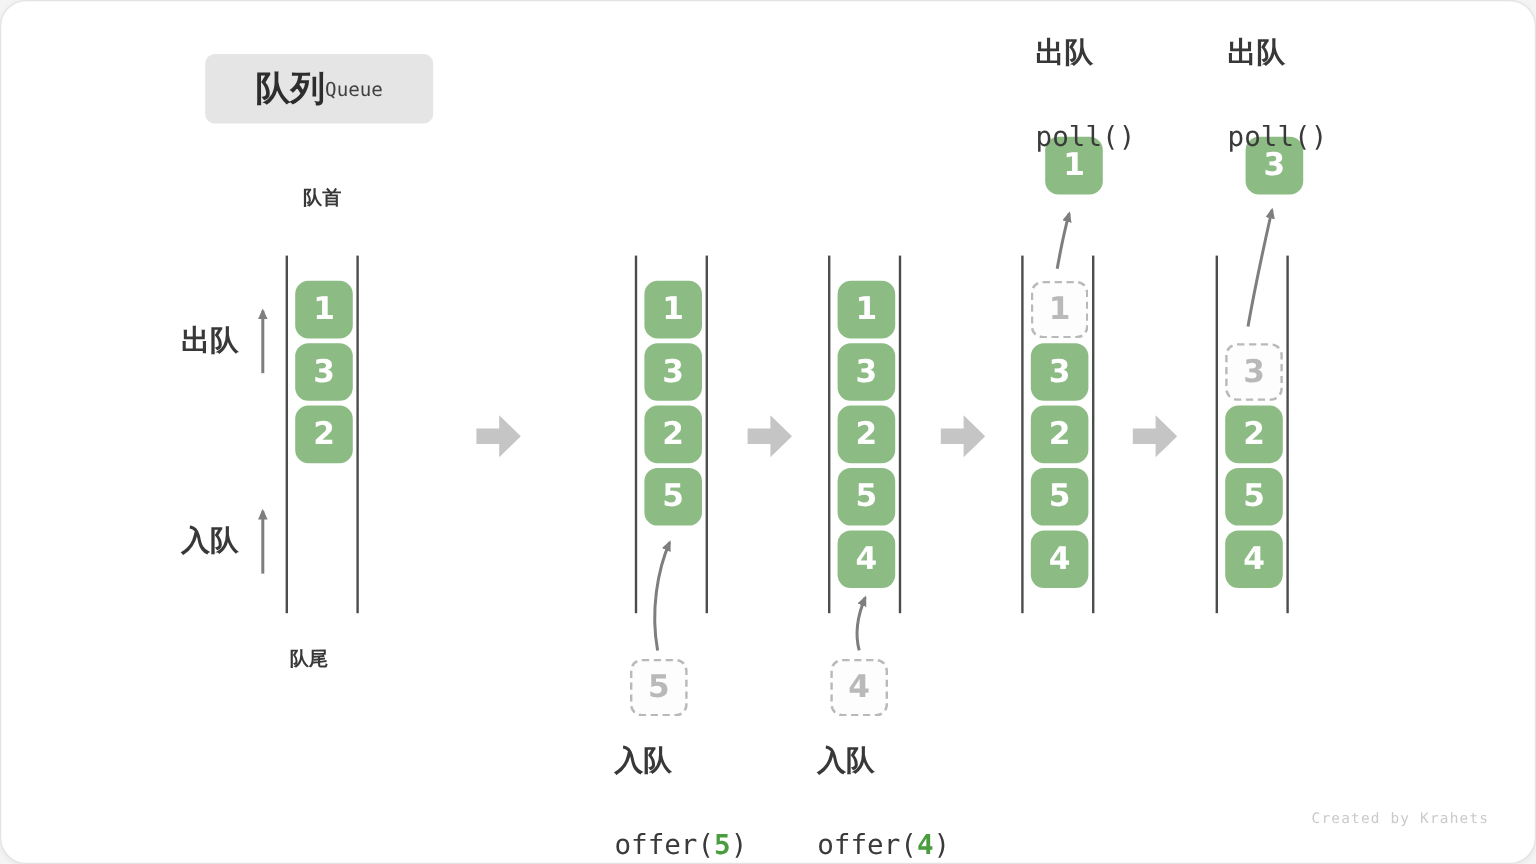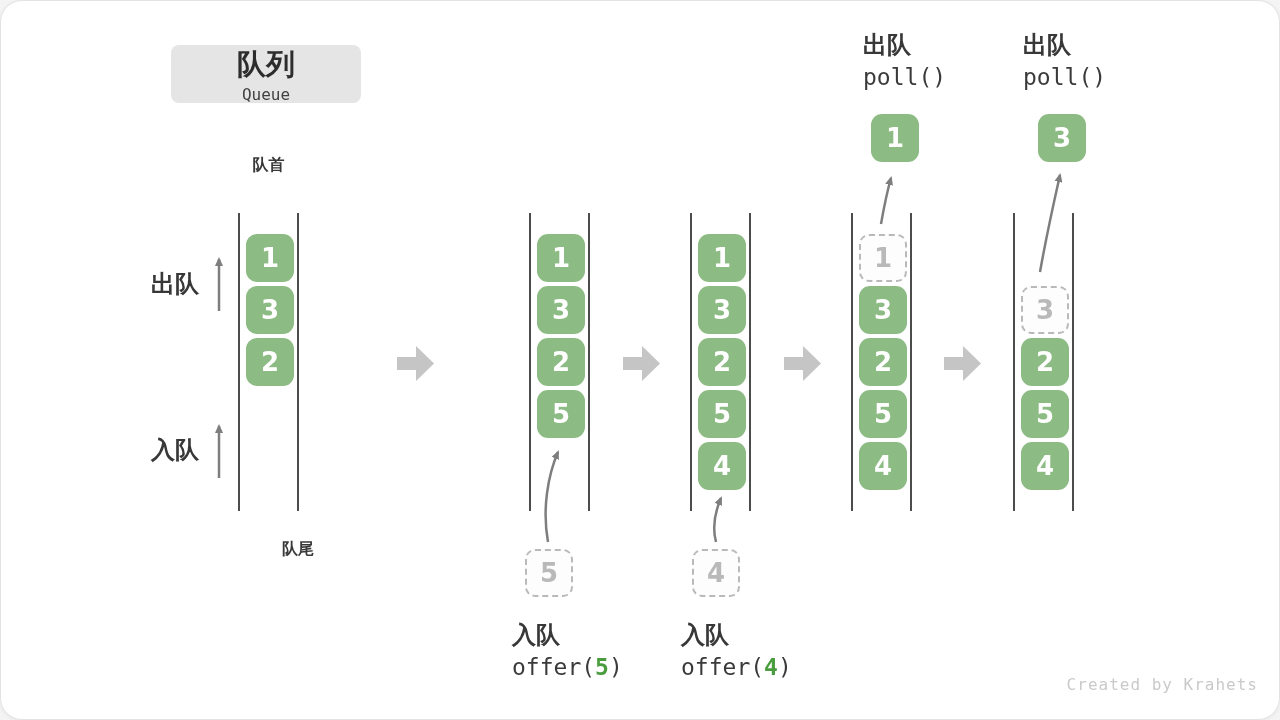--- a/index.html
+++ b/index.html
@@ -6,48 +6,48 @@
   body{width:1280px;height:720px;position:relative;font-family:"Liberation Sans","DejaVu Sans",sans-serif;}
   .card{
     position:absolute;left:0;top:0;width:1278px;height:718px;
     background:#ffffff;border:1px solid #e3e3e3;border-radius:22px;
     box-shadow:0 1px 4px rgba(0,0,0,0.06);
     overflow:hidden;
   }
   .badge{
     position:absolute;left:170px;top:44px;height:58px;min-width:190px;
     background:#e5e5e5;border-radius:8px;
-    display:flex;align-items:center;justify-content:center;padding:0 16px;box-sizing:border-box;flex-direction:column;
+    display:flex;align-items:center;justify-content:center;padding:0 16px;box-sizing:border-box;
   }
   .badge-zh{font-size:29px;font-weight:700;color:#2d2d2d;}
   .badge-en{font-size:16px;color:#414141;font-family:"DejaVu Sans Mono","Liberation Mono",monospace;}
   .lbl{position:absolute;font-weight:700;color:#383838;font-size:16px;white-space:nowrap;}
   .lbl.front{left:237px;top:154px;width:61px;text-align:center;}
-  .lbl.rear{left:252px;top:538px;width:61px;text-align:right;}
+  .lbl.rear{left:226px;top:538px;width:61px;text-align:center;}
   .lbl.dequeue{left:150px;top:267px;font-size:24px;}
   .lbl.enqueue{left:150px;top:433px;font-size:24px;}
   .qcol{
     position:absolute;top:212px;width:61px;height:298px;box-sizing:border-box;
     border-left:2px solid #4c4c4c;border-right:2px solid #4c4c4c;
   }
   .qitem{
     position:absolute;width:48px;height:48px;box-sizing:border-box;
     display:flex;align-items:center;justify-content:center;
     font-size:26px;font-weight:700;
     font-family:"DejaVu Sans","Liberation Sans",sans-serif;
   }
   .qcol .qitem{left:6px;}
   .qitem.solid{background:#8dbb84;color:#ffffff;border-radius:11px;}
   .qitem.dashed{background:#fdfdfd;color:#b9b9b9;border:2px dashed #b9b9b9;border-radius:10px;}
   .op{position:absolute;line-height:33px;white-space:nowrap;}
   .op-action{font-size:24px;font-weight:700;color:#383838;}
-  .op-code{font-size:23px;color:#3a3a3a;font-family:"DejaVu Sans Mono","Liberation Mono",monospace;}
+  .op-code{font-size:23px;color:#3a3a3a;font-family:"DejaVu Sans Mono","Liberation Mono",monospace;margin-top:38px;}
   .op-code .green{color:#4a9d3f;font-weight:700;}
   .watermark{
-    position:absolute;right:21px;top:674px;font-size:16px;color:#cacaca;
+    position:absolute;right:38px;top:674px;font-size:12px;color:#cacaca;
     font-family:"DejaVu Sans Mono","Liberation Mono",monospace;letter-spacing:1px;
   }
   .overlay{position:absolute;left:0;top:0;width:1280px;height:720px;pointer-events:none;}
 </style>
 </head>
 <body>
 
 <div class="card">
 
   <div class="badge">

